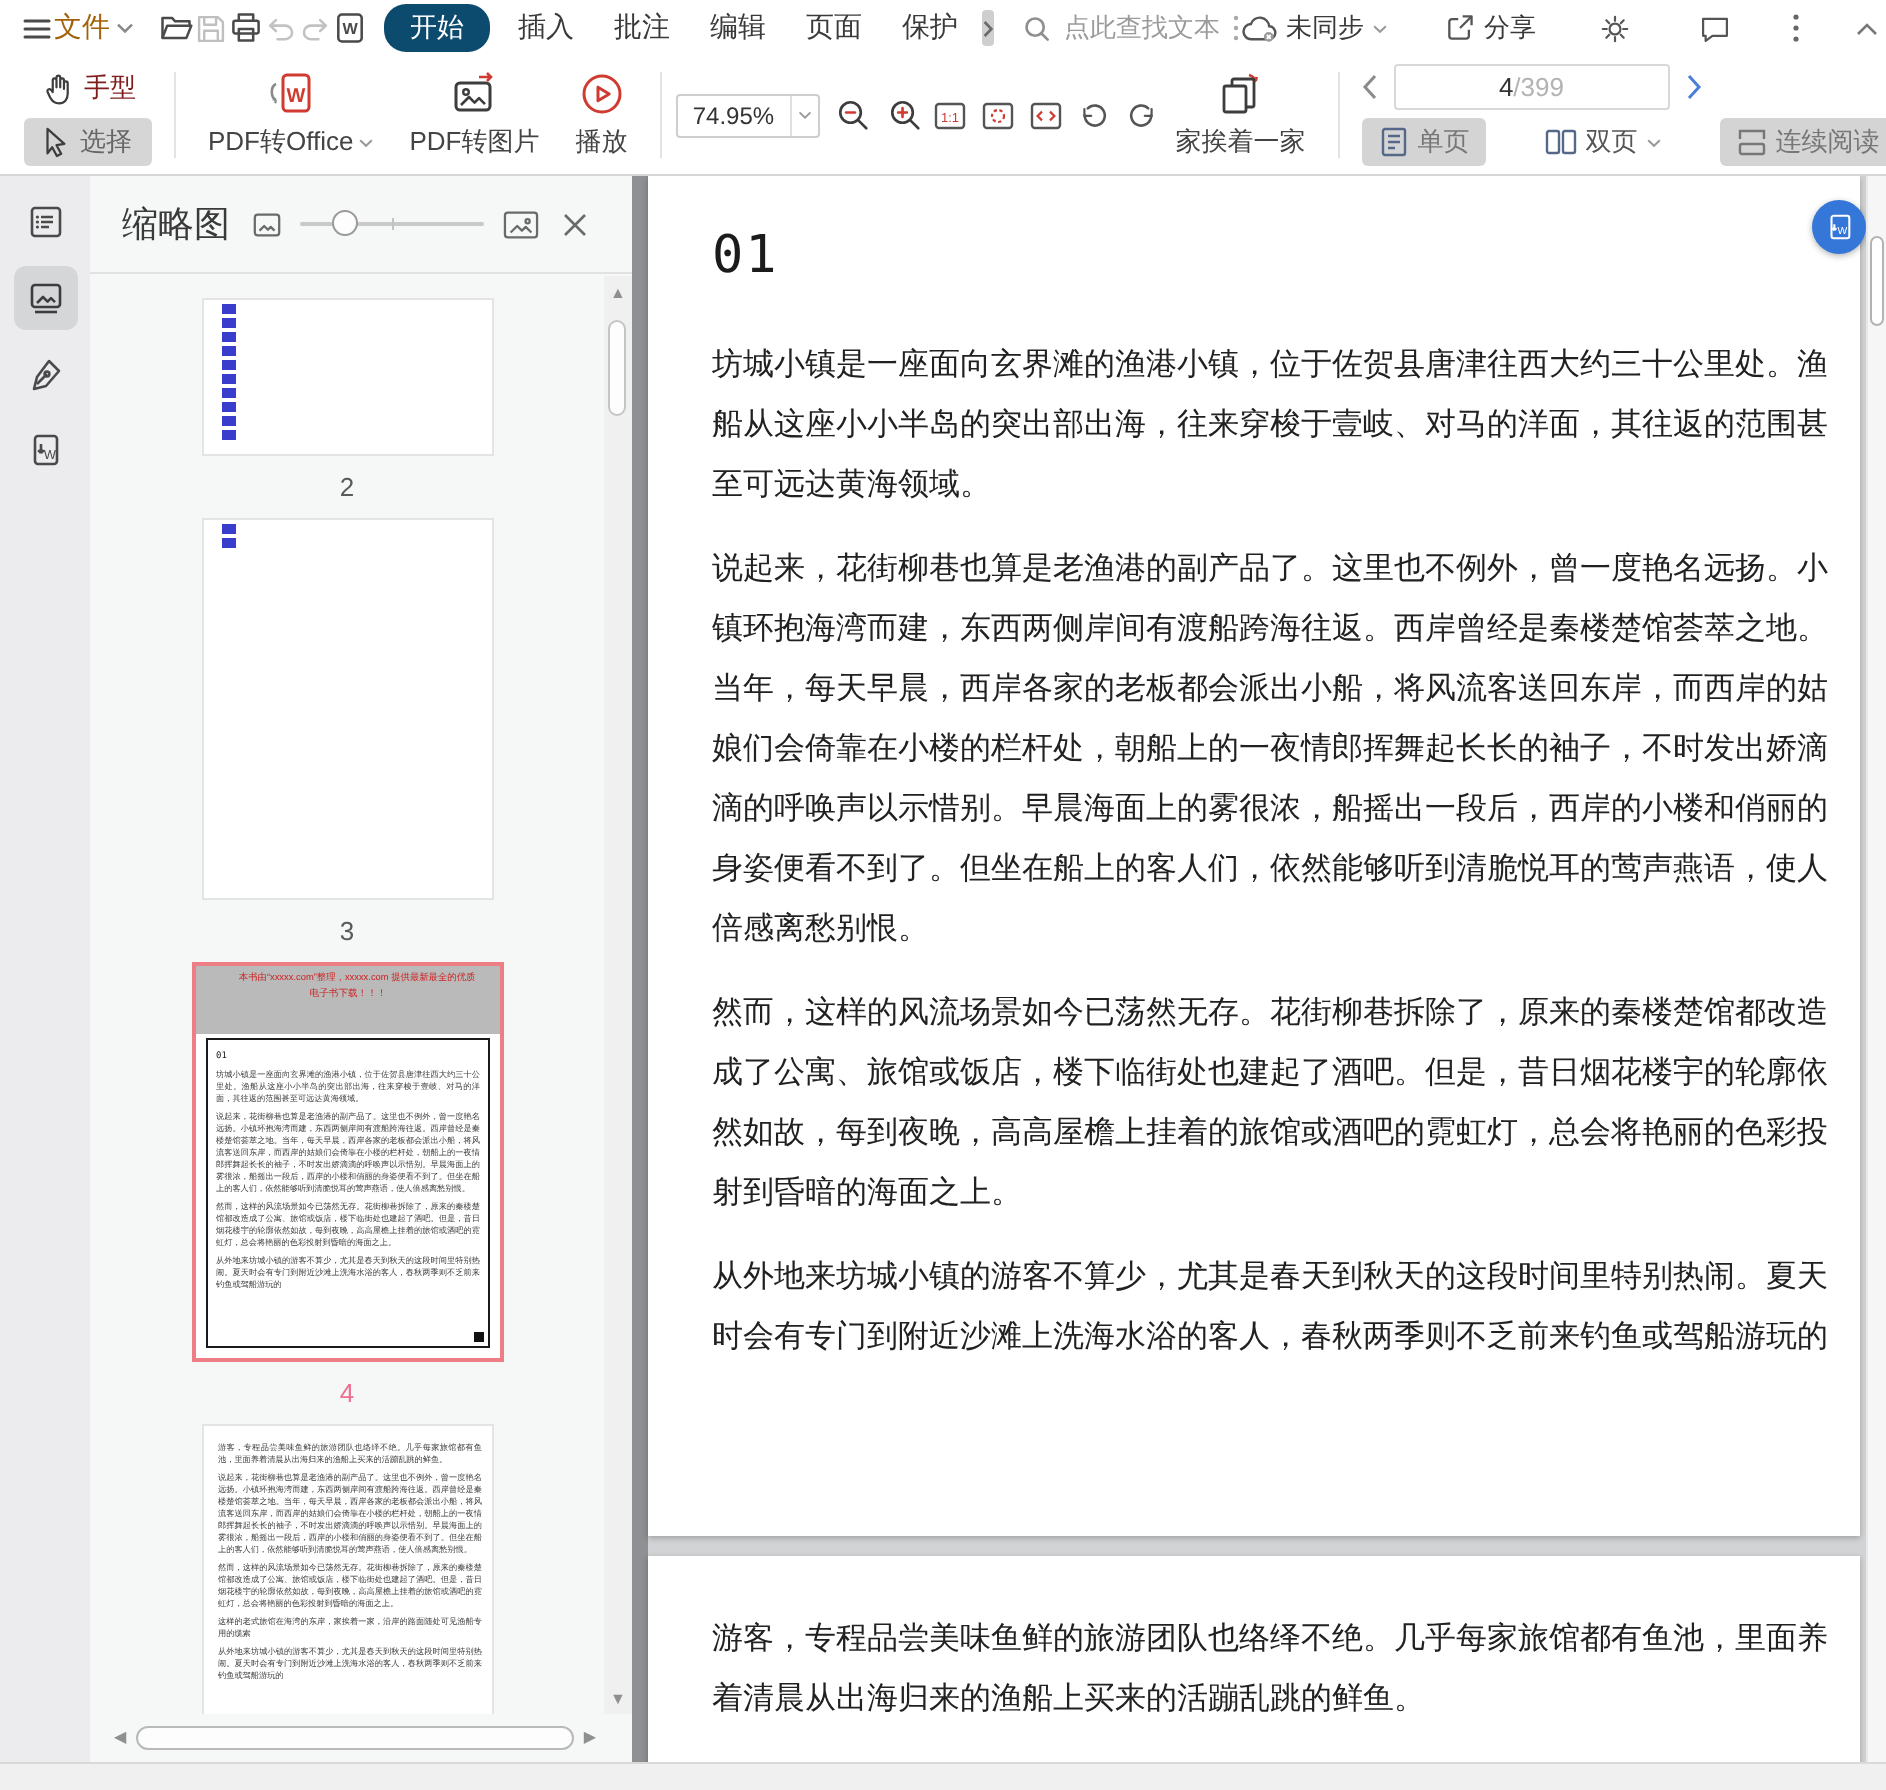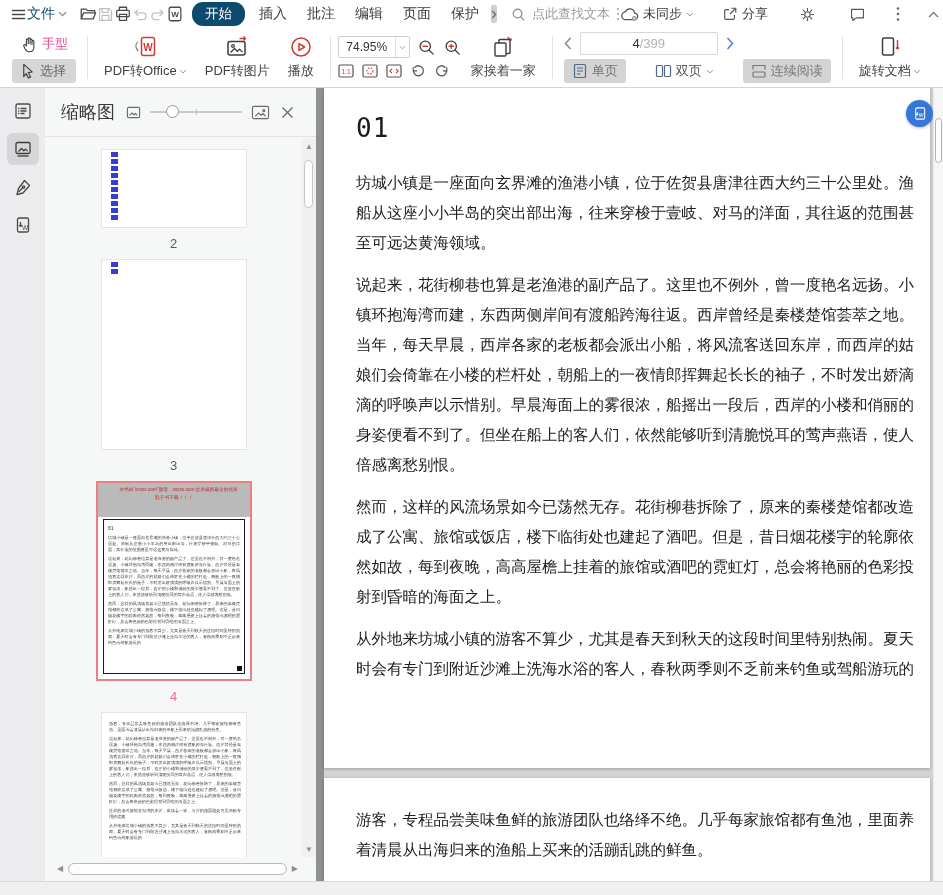--- a/index.html
+++ b/index.html
@@ -3,40 +3,40 @@
 <meta charset="utf-8">
 <style>
   *{margin:0;padding:0;box-sizing:border-box}
   html,body{width:943px;height:895px;overflow:hidden}
   body{font-family:"Liberation Sans",sans-serif;background:#fff;color:#333}
   .app{position:relative;width:943px;height:895px;display:flex;flex-direction:column}
   svg{display:block}
 
   
   .menubar{height:28px;flex:none;display:flex;align-items:center;padding:0 6px 0 10px;background:#fff;font-size:14px;white-space:nowrap}
-  .mb-btn{display:flex;align-items:center;gap:3px;cursor:default;color:#0c4a6e}
+  .mb-btn{display:flex;align-items:center;gap:3px;cursor:default;color:#a16207}
   .mb-ic{display:flex;align-items:center;justify-content:center;width:22px;height:22px}
   .vsep{width:1px;height:15px;background:#dcdcdc;margin:0 6px}
   .tab{padding:2px 10px;color:#3a3a3a}
   .tab-pill{background:#0c4a6e;color:#fff;border-radius:11px;padding:3px 13px;margin:0 4px;font-size:13.5px}
   .more-box{width:15px;height:18px;background:#cfcfcf;border-radius:2px;display:flex;align-items:center;justify-content:center;margin-left:2px}
   .searchbox{display:flex;align-items:center;gap:6px;margin-left:14px;color:#9b9b9b;font-size:13px}
   .mb-right{margin-left:auto;display:flex;align-items:center;gap:28px}
   .sync{display:flex;align-items:center;gap:4px;font-size:13px;color:#3a3a3a}
   .share{display:flex;align-items:center;gap:4px;font-size:13px;color:#3a3a3a}
 
   
   .toolbar{height:60px;flex:none;display:flex;align-items:stretch;background:#fff;border-bottom:1px solid #d5d5d5;overflow:hidden;font-size:13px;color:#4a4a4a;white-space:nowrap}
   .tsep{width:1px;background:#e3e3e3;margin:8px 7px;flex:none}
   .stackcol{display:flex;flex-direction:column;justify-content:center;gap:3px;padding:0 4px 0 12px}
-  .srow{display:flex;align-items:center;gap:5px;height:24px;padding:0 8px;border-radius:3px;color:#ec4899}
+  .srow{display:flex;align-items:center;gap:5px;height:24px;padding:0 8px;border-radius:3px;color:#7f1d1d}
   .srow.sel{background:#d6d6d6;color:#666}
   .bigbtn{display:flex;flex-direction:column;align-items:center;justify-content:center;gap:3px;padding:4px 9px;color:#444}
   .bigbtn .lbl{display:flex;align-items:center;gap:2px}
-  .zoomcol{display:flex;flex-direction:column;justify-content:center;gap:5px}
+  .zoomcol{display:flex;flex-direction:row;justify-content:center;gap:5px}
   .zrow{display:flex;align-items:center;gap:7px}
   .zoombox{width:72px;height:22px;border:1px solid #cfcfcf;border-radius:2px;display:flex;align-items:center;background:#fff}
   .zoombox .zval{flex:1;text-align:center;font-size:12px;color:#333}
   .zoombox .zdrop{width:14px;height:100%;border-left:1px solid #e0e0e0;display:flex;align-items:center;justify-content:center}
   .fiticons{display:flex;align-items:center;gap:8px}
   .pagecol{display:flex;flex-direction:column;justify-content:center;gap:4px;padding:0 4px}
   .pnav{display:flex;align-items:center;gap:8px}
   .pagebox{width:138px;height:23px;border:1px solid #d8d8d8;border-radius:2px;background:#fff;display:flex;align-items:center;justify-content:center;font-size:13px}
   .pcur{color:#333}.ptot{color:#b3b3b3}
   .pmodes{display:flex;align-items:center;gap:21px}

